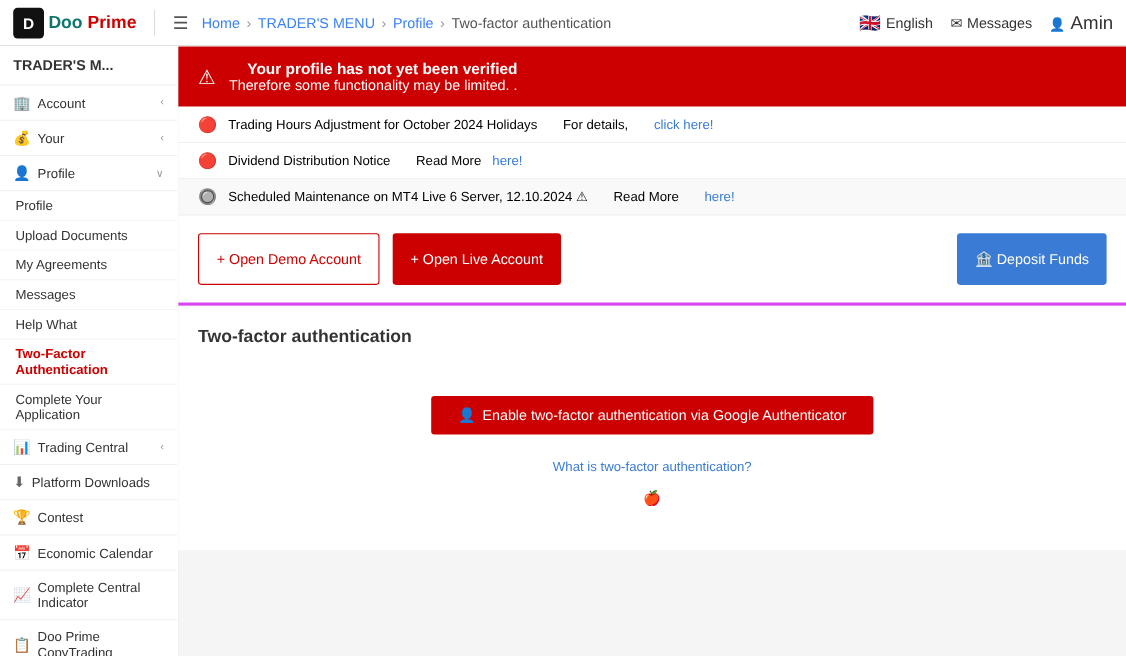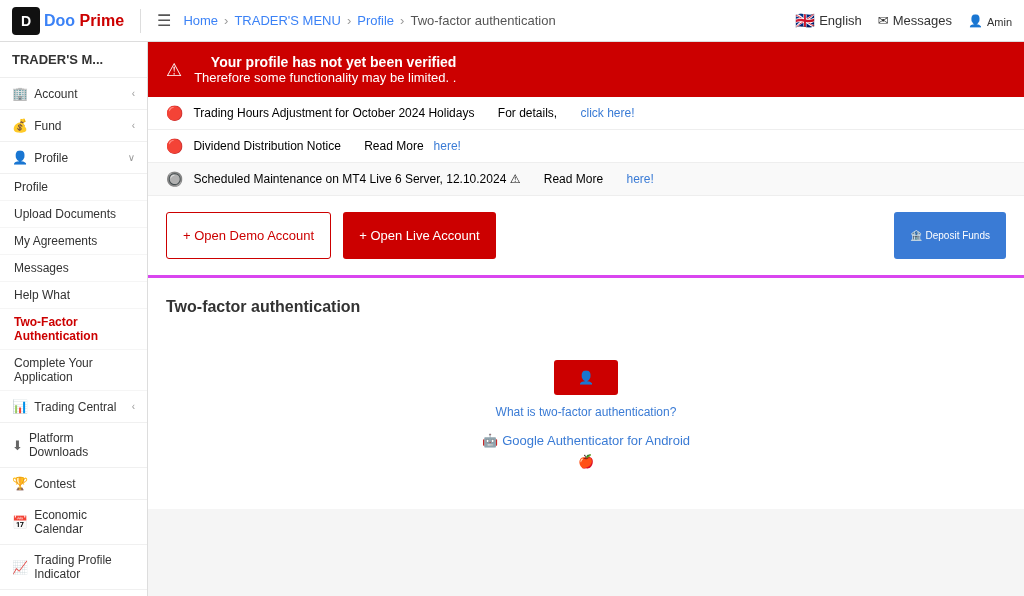--- a/index.html
+++ b/index.html
@@ -17,49 +17,49 @@
       flex-shrink: 0;
     }
     .navbar-logo {
       display: flex;
       align-items: center;
       font-weight: bold;
       font-size: 16px;
       color: #111;
       gap: 4px;
     }
-    .logo-doo { color: #3b82f6; font-weight: 900; }
+    .logo-doo { color: #0f766e; font-weight: 900; }
     .logo-prime { color: #c00; font-weight: 900; }
     .logo-icon {
       width: 28px; height: 28px;
       background: #111;
       border-radius: 4px;
       display: flex; align-items: center; justify-content: center;
       color: #fff; font-weight: 900; font-size: 14px;
     }
     .navbar-divider { width: 1px; height: 24px; background: #ddd; margin: 0 4px; }
     .hamburger-icon { color: #555; cursor: pointer; font-size: 16px; }
     .breadcrumb { display: flex; align-items: center; gap: 6px; color: #555; font-size: 13px; flex: 1; }
     .breadcrumb a { color: #3b82f6; text-decoration: none; }
     .breadcrumb .sep { color: #999; }
     .breadcrumb .current { color: #555; }
     .navbar-right { display: flex; align-items: center; gap: 16px; margin-left: auto; }
     .lang-btn { display: flex; align-items: center; gap: 4px; color: #333; font-size: 13px; cursor: pointer; }
     .flag-icon { font-size: 16px; }
     .messages-btn { display: flex; align-items: center; gap: 4px; color: #333; font-size: 13px; cursor: pointer; }
-    .user-btn { display: flex; align-items: flex-end; gap: 4px; color: #333; font-size: 11px; cursor: pointer; }
+    .user-btn { display: flex; align-items: center; gap: 4px; color: #333; font-size: 17px; cursor: pointer; }
     .icon-envelope::before { content: '✉'; }
     .icon-user::before { content: '👤'; font-size: 12px; }
 
     
     .main-layout { display: flex; flex: 1; overflow: hidden; }
 
     
     .sidebar {
-      width: 148px;
+      width: 162px;
       background: #fff;
       border-right: 1px solid #ddd;
       overflow-y: auto;
       flex-shrink: 0;
     }
     .sidebar-section-header {
       display: flex; align-items: center; justify-content: space-between;
       padding: 10px 12px;
       font-weight: bold;
       font-size: 13px;
@@ -136,21 +136,21 @@
       padding: 16px 16px;
       font-size: 13px;
       cursor: pointer;
       border: none;
       border-radius: 3px;
     }
     .btn-deposit {
       background: #3a7bd5;
       color: #fff;
       padding: 8px 16px;
-      font-size: 10px;
+      font-size: 13px;
       cursor: pointer;
       border: none;
       border-radius: 3px;
       margin-left: auto;
     }
 
     
     .tfa-section {
       padding: 20px 18px;
       background: #fff;
@@ -178,21 +178,21 @@
       font-size: 13px;
       cursor: pointer;
       border: none;
       border-radius: 3px;
       display: flex; align-items: center; gap: 6px;
     }
     .tfa-link {
       color: #3a7bd5;
       text-decoration: none;
       font-size: 12px;
-      margin-top: 10px;
+      margin-top: 22px;
       display: block;
     }
     .tfa-app-links {
       margin-top: 14px;
       display: flex; flex-direction: column; align-items: center; gap: 6px;
     }
     .tfa-app-link {
       color: #3a7bd5;
       text-decoration: none;
       font-size: 13px;
@@ -244,21 +244,21 @@
     </div>
 
     <div class="sidebar-item">
       <span class="item-icon">🏢</span>
       <span>Account</span>
       <span style="margin-left:auto;font-size:10px;color:#999">‹</span>
     </div>
 
     <div class="sidebar-item">
       <span class="item-icon">💰</span>
-      <span>Fund</span>
+      <span>Your</span>
       <span style="margin-left:auto;font-size:10px;color:#999">‹</span>
     </div>
 
     <div class="sidebar-item">
       <span class="item-icon">👤</span>
       <span>Profile</span>
       <span style="margin-left:auto;font-size:10px;color:#999">∨</span>
     </div>
     <div class="sidebar-submenu-item">Profile</div>
     <div class="sidebar-submenu-item">Upload Documents</div>
@@ -280,21 +280,21 @@
     <div class="sidebar-item">
       <span class="item-icon">🏆</span>
       <span>Contest</span>
     </div>
     <div class="sidebar-item">
       <span class="item-icon">📅</span>
       <span>Economic Calendar</span>
     </div>
     <div class="sidebar-item">
       <span class="item-icon">📈</span>
-      <span>Trading Profile Indicator</span>
+      <span>Complete Central Indicator</span>
     </div>
     <div class="sidebar-item">
       <span class="item-icon">📋</span>
       <span>Doo Prime CopyTrading</span>
     </div>
 
   </div>
 
   <div class="content">
 
@@ -329,27 +329,24 @@
       <button class="btn-demo">+ Open Demo Account</button>
       <button class="btn-live">+ Open Live Account</button>
       <button class="btn-deposit">🏦 Deposit Funds</button>
     </div>
 
     <div class="tfa-section">
       <div class="tfa-title">Two-factor authentication</div>
       <div class="tfa-center">
         <button class="btn-enable-2fa">
           <span>👤</span>
+          <span>Enable two-factor authentication via Google Authenticator</span>
         </button>
         <a href="#" class="tfa-link">What is two-factor authentication?</a>
         <div class="tfa-app-links">
-          <a href="#" class="tfa-app-link">
-            <span class="android-icon"></span>
-            <span>Google Authenticator for Android</span>
-          </a>
           <a href="#" class="tfa-app-link">
             <span class="apple-icon"></span>
           </a>
         </div>
       </div>
     </div>
 
   </div>
 </div>
 

